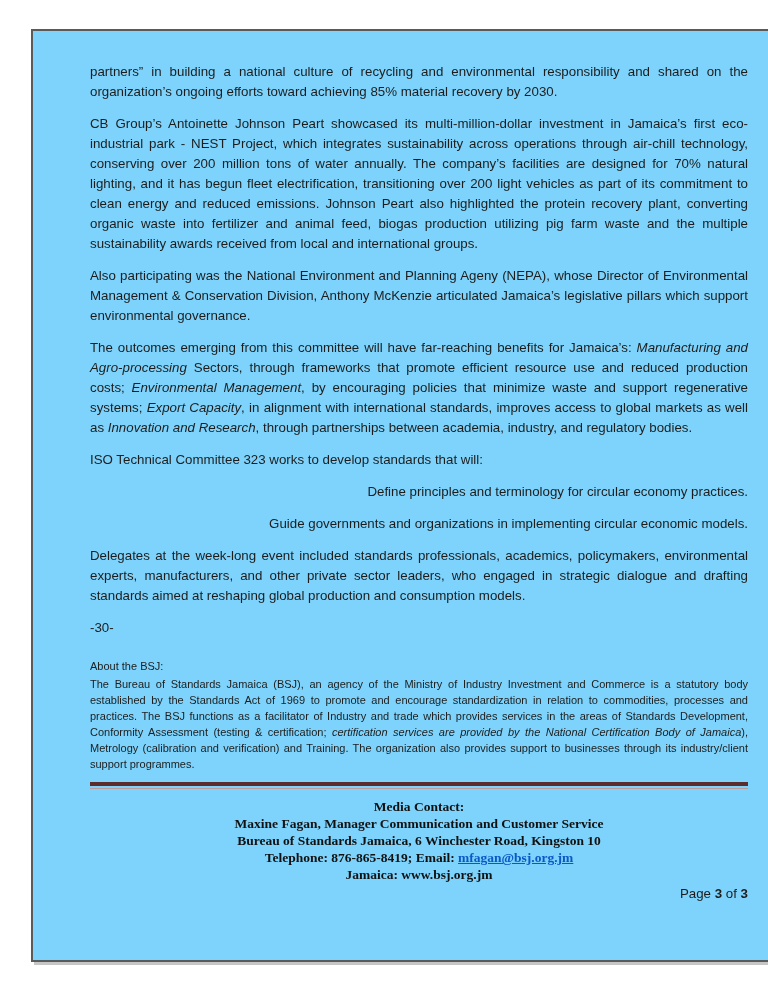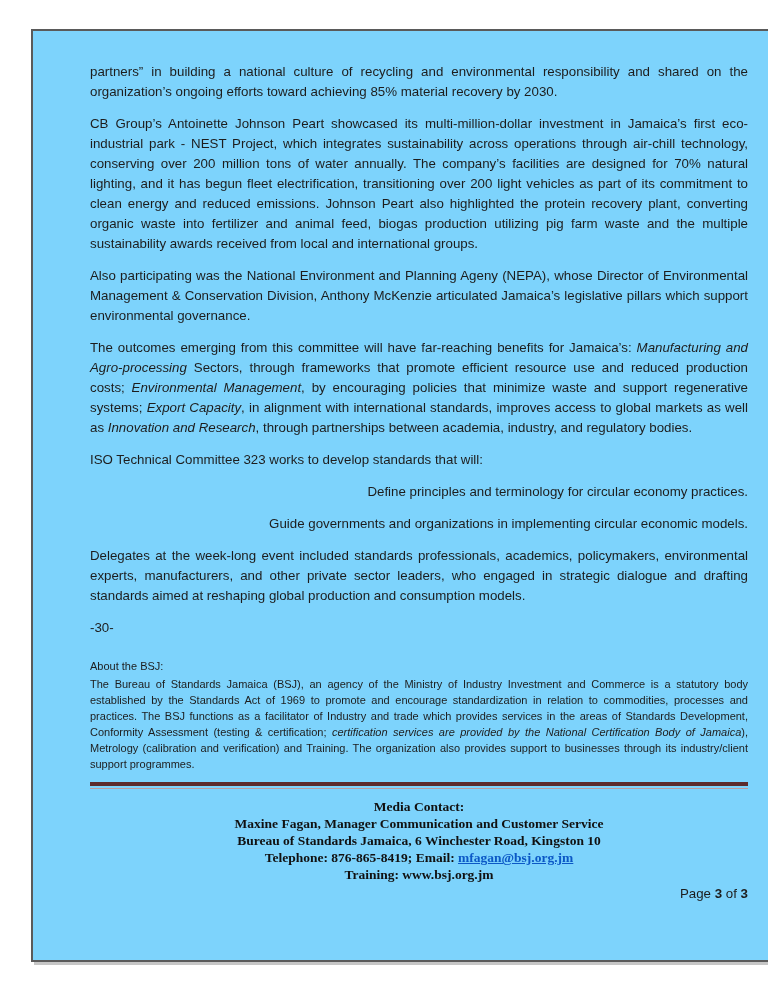--- a/index.html
+++ b/index.html
@@ -115,19 +115,19 @@
       <p class="about-text"><span>The Bureau of Standards Jamaica (BSJ), an agency of the Ministry of Industry Investment and Commerce is a statutory body established by the Standards Act of 1969 to promote and encourage standardization in relation to commodities, processes and practices.   The BSJ functions as a facilitator of Industry and trade which provides services in the areas of Standards Development, Conformity Assessment (testing &amp; certification; </span><span class="it">certification services are provided by the National Certification Body of Jamaica</span><span>), Metrology (calibration and verification) and Training.  The organization also provides support to businesses through its industry/client support programmes.</span></p>
     </div>
 
     <div class="rule"></div>
 
     <div class="footer">
       <div>Media Contact:</div>
       <div>Maxine Fagan, Manager Communication and Customer Service</div>
       <div>Bureau of Standards Jamaica, 6 Winchester Road, Kingston 10</div>
       <div><span>Telephone:  876-865-8419; Email: </span><a class="email" href="#">mfagan@bsj.org.jm</a></div>
-      <div>Training: www.bsj.org.jm</div>
+      <div>Jamaica: www.bsj.org.jm</div>
     </div>
 
     <div class="page-num"><span>Page </span><b>3</b><span> of </span><b>3</b></div>
 
   </div>
 </div>
 
 </body></html>

